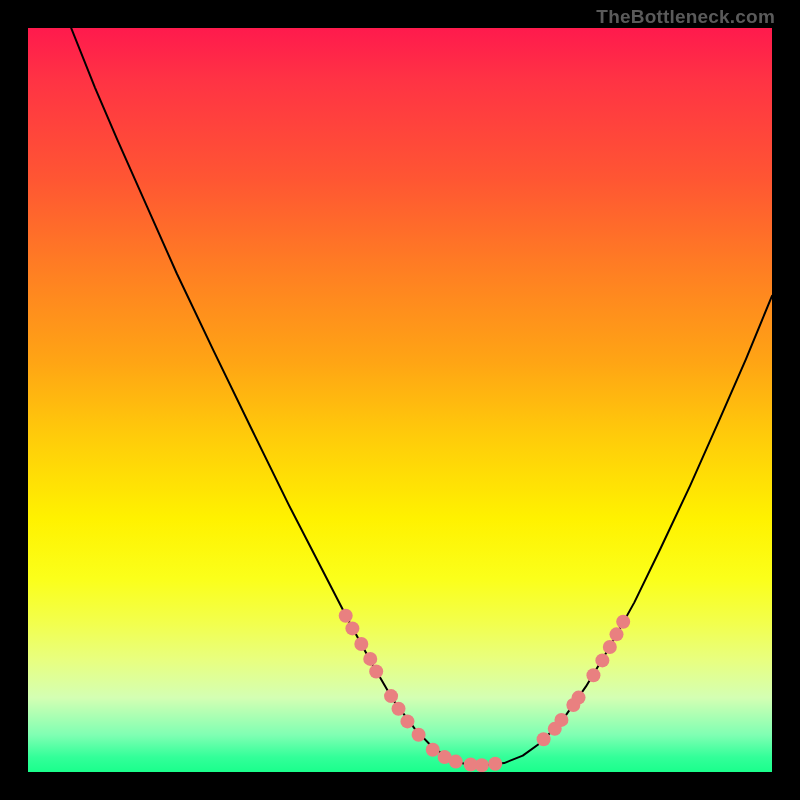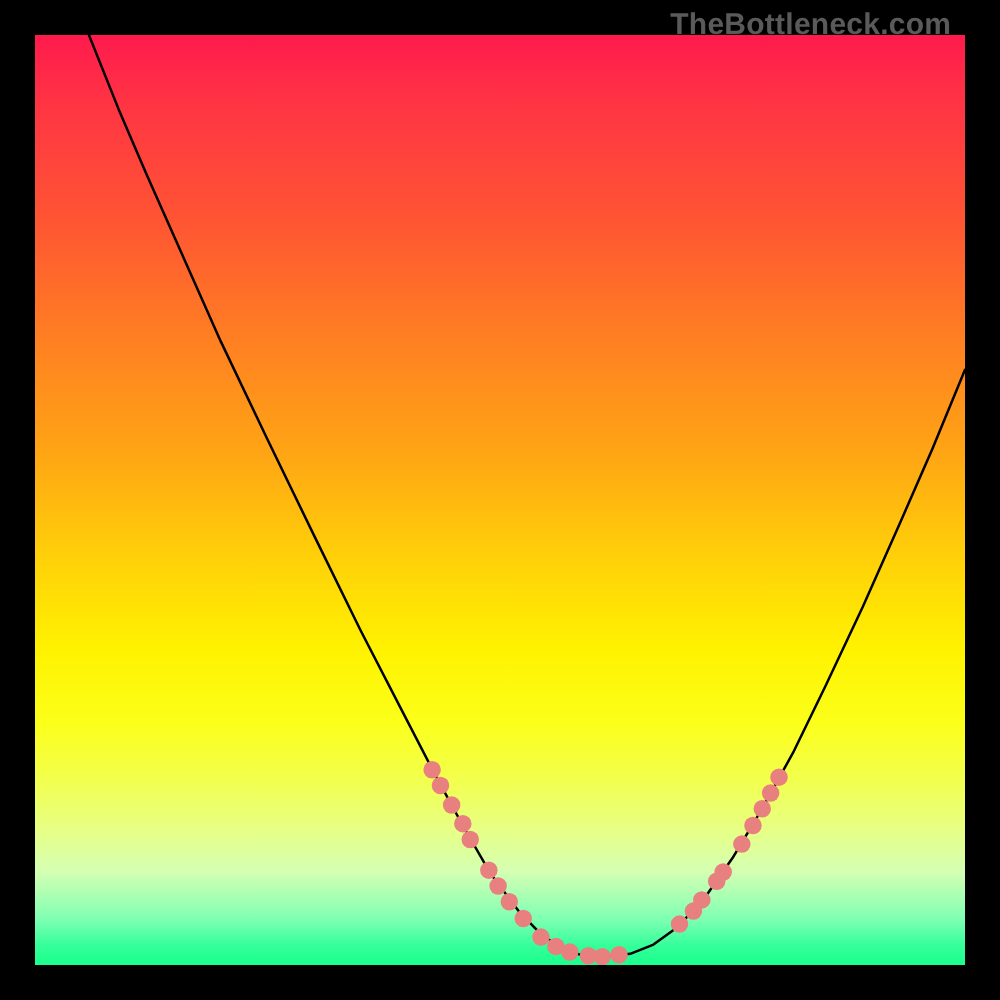--- a/index.html
+++ b/index.html
@@ -36,23 +36,23 @@
       #e8ff80 85%,
       #d4ffb3 90%,
       #80ffb3 95%,
       #33ff99 98%,
       #1aff8c 100%
     );
   }
   #watermark {
     position: absolute;
     top: 6px;
-    right: 39px;
+    right: 25px;
     font-family: Arial, Helvetica, sans-serif;
-    font-size: 24px;
+    font-size: 19px;
     font-weight: 600;
     color: #5a5a5a;
     letter-spacing: 0.2px;
   }
   svg {
     position: absolute;
     left: 0;
     top: 0;
   }
 </style>

